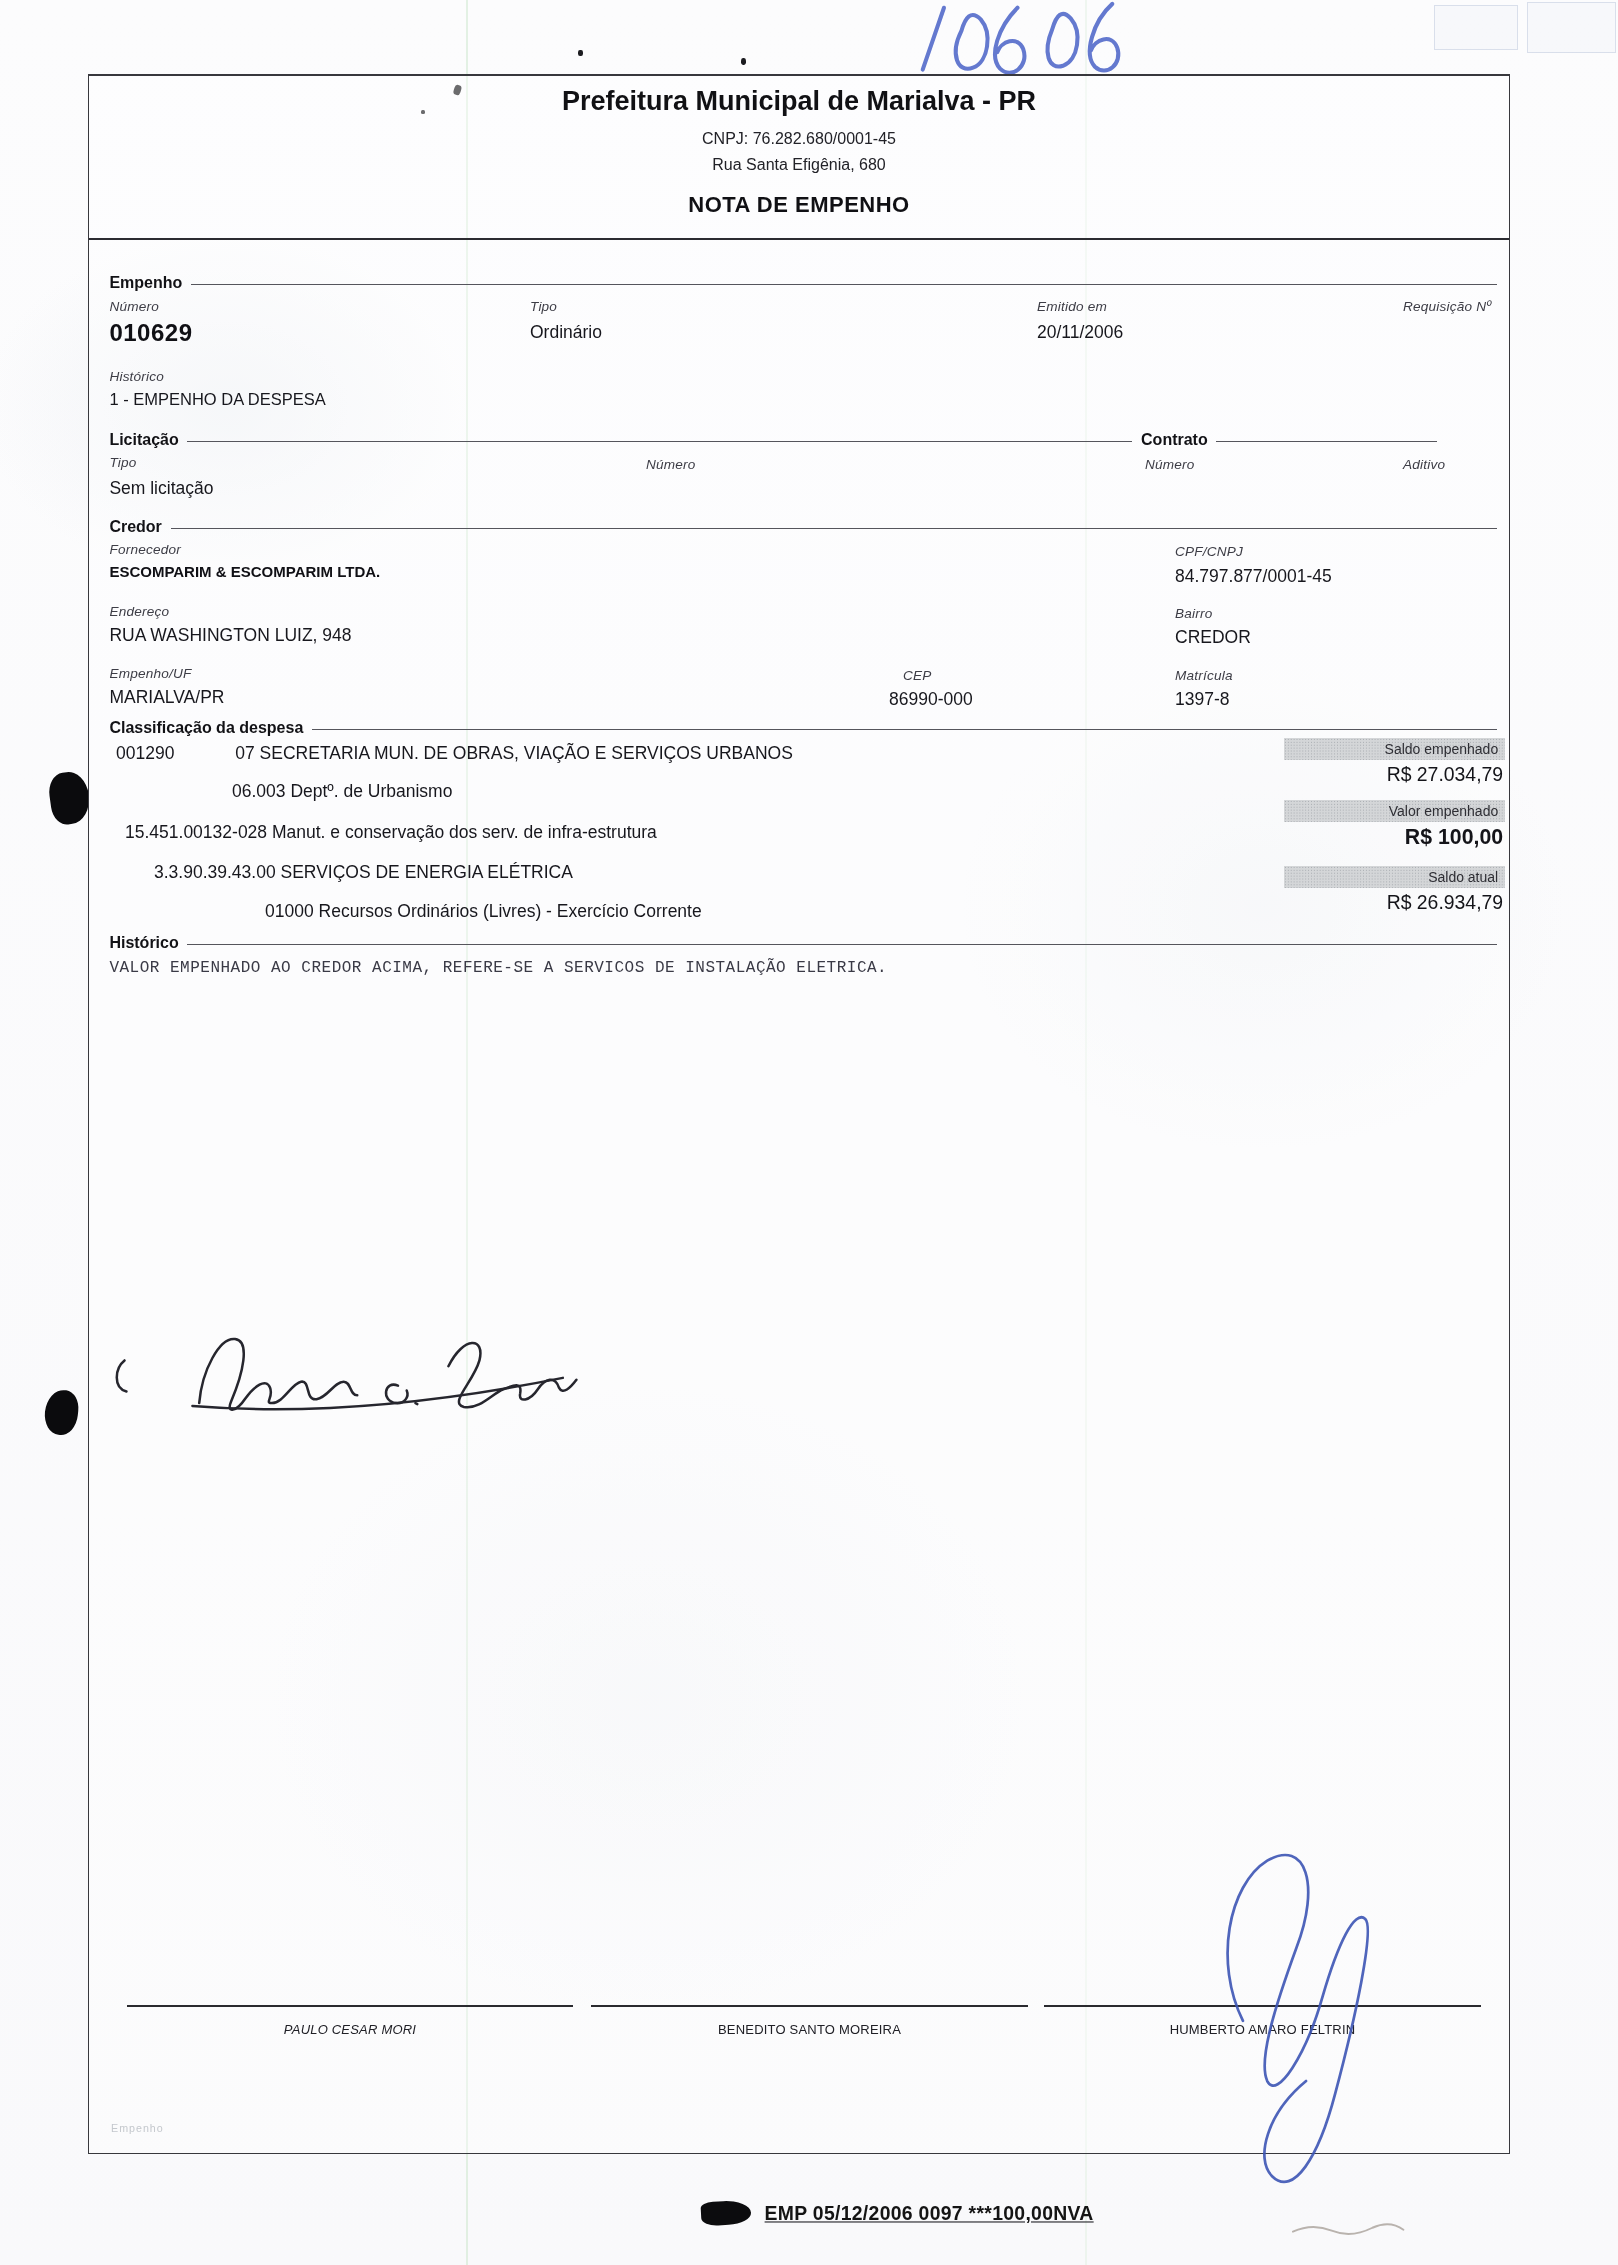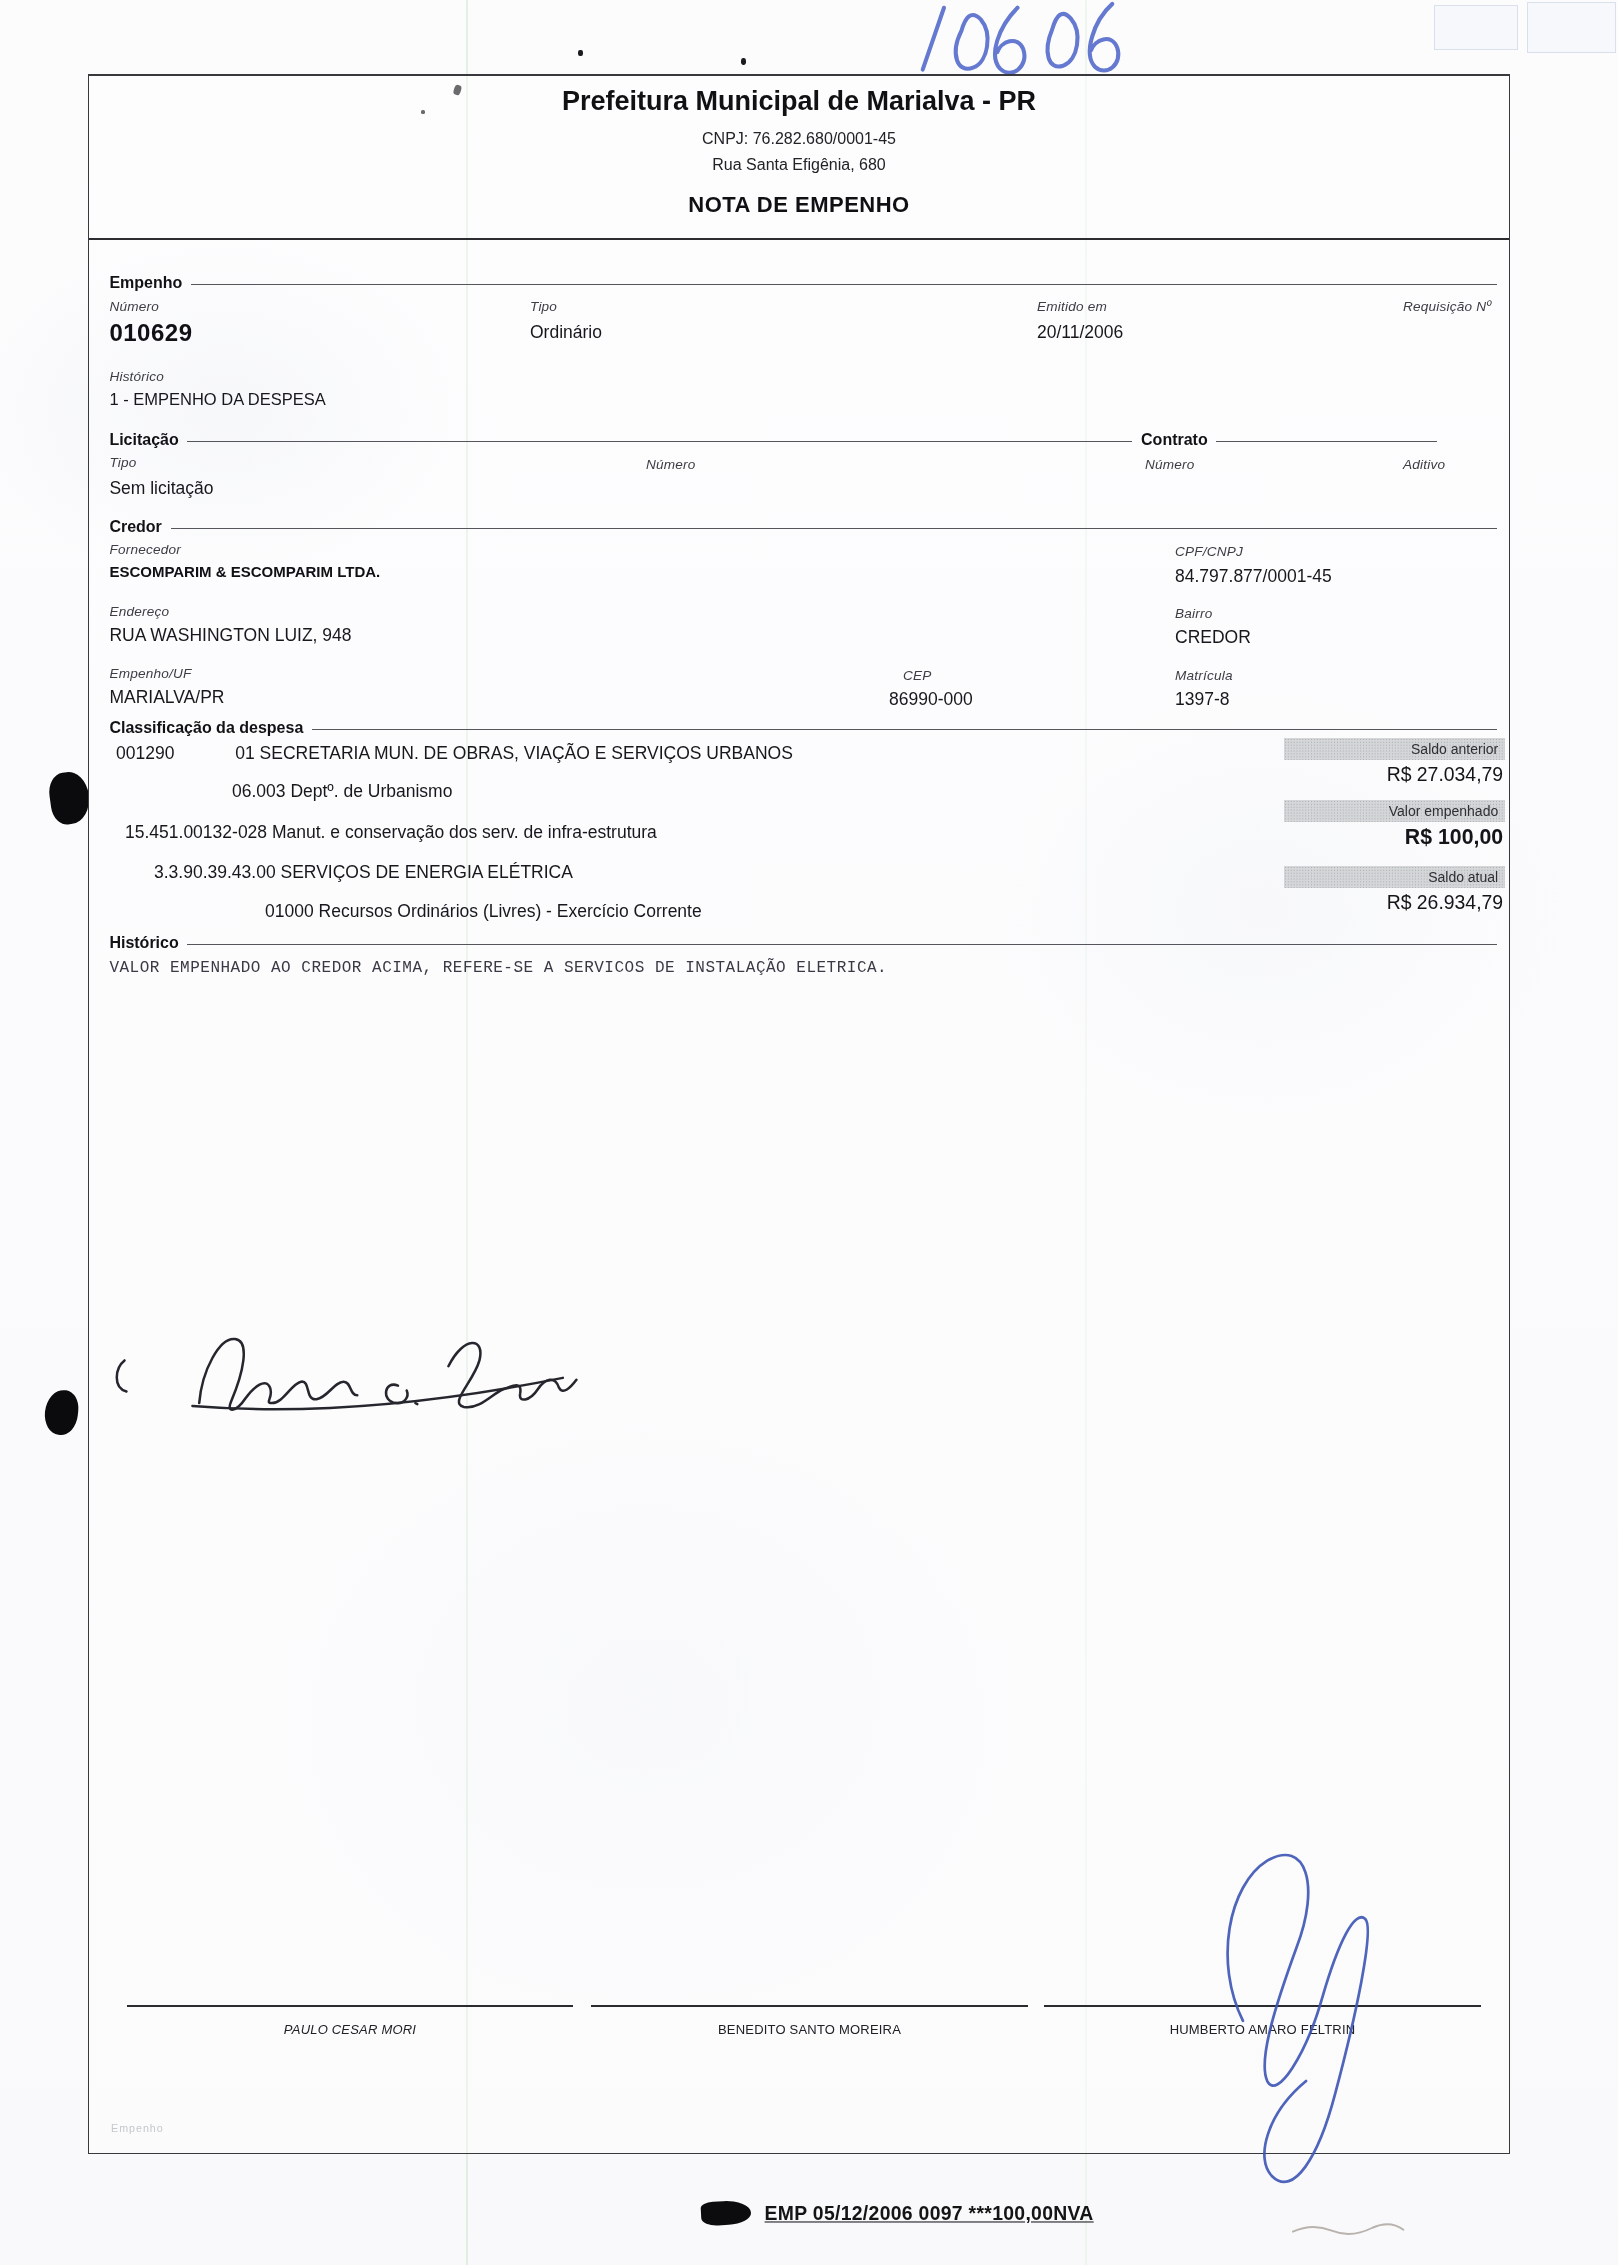--- a/index.html
+++ b/index.html
@@ -136,28 +136,28 @@
     <div class="abs val" style="left:800px; top:613px;">86990-000</div>
     <div class="abs lab" style="left:1086px; top:592px;">Matrícula</div>
     <div class="abs val" style="left:1086px; top:613px;">1397-8</div>
 
     <div class="sechead" style="left:20.4px; right:11.6px; top:643px;">
       <span class="seclabel">Classificação da despesa</span>
       <span class="secline"></span>
     </div>
     <div class="abs val" style="left:27px; top:667px;">
       <span>001290</span>
-      <span style="padding-left:56px;">01 SECRETARIA MUN. DE OBRAS, VIAÇÃO E SERVIÇOS URBANOS</span>
+      <span style="padding-left:56px;">07 SECRETARIA MUN. DE OBRAS, VIAÇÃO E SERVIÇOS URBANOS</span>
     </div>
     <div class="abs val" style="left:143px; top:705px;">06.003 Deptº. de Urbanismo</div>
     <div class="abs val" style="left:36px; top:746px;">15.451.00132-028 Manut. e conservação dos serv. de infra-estrutura</div>
     <div class="abs val" style="left:65px; top:786px;">3.3.90.39.43.00 SERVIÇOS DE ENERGIA ELÉTRICA</div>
     <div class="abs val" style="left:176px; top:825px;">01000 Recursos Ordinários (Livres) - Exercício Corrente</div>
 
-    <div class="bar" style="left:1195px; top:662px;">Saldo anterior</div>
+    <div class="bar" style="left:1195px; top:662px;">Saldo empenhado</div>
     <div class="money" style="left:1195px; top:687px;">R$ 27.034,79</div>
     <div class="bar" style="left:1195px; top:724px;">Valor empenhado</div>
     <div class="money big" style="left:1195px; top:749px;">R$ 100,00</div>
     <div class="bar" style="left:1195px; top:790px;">Saldo atual</div>
     <div class="money" style="left:1195px; top:815px;">R$ 26.934,79</div>
 
     <div class="sechead" style="left:20.4px; right:11.6px; top:858px;">
       <span class="seclabel">Histórico</span>
       <span class="secline"></span>
     </div>

